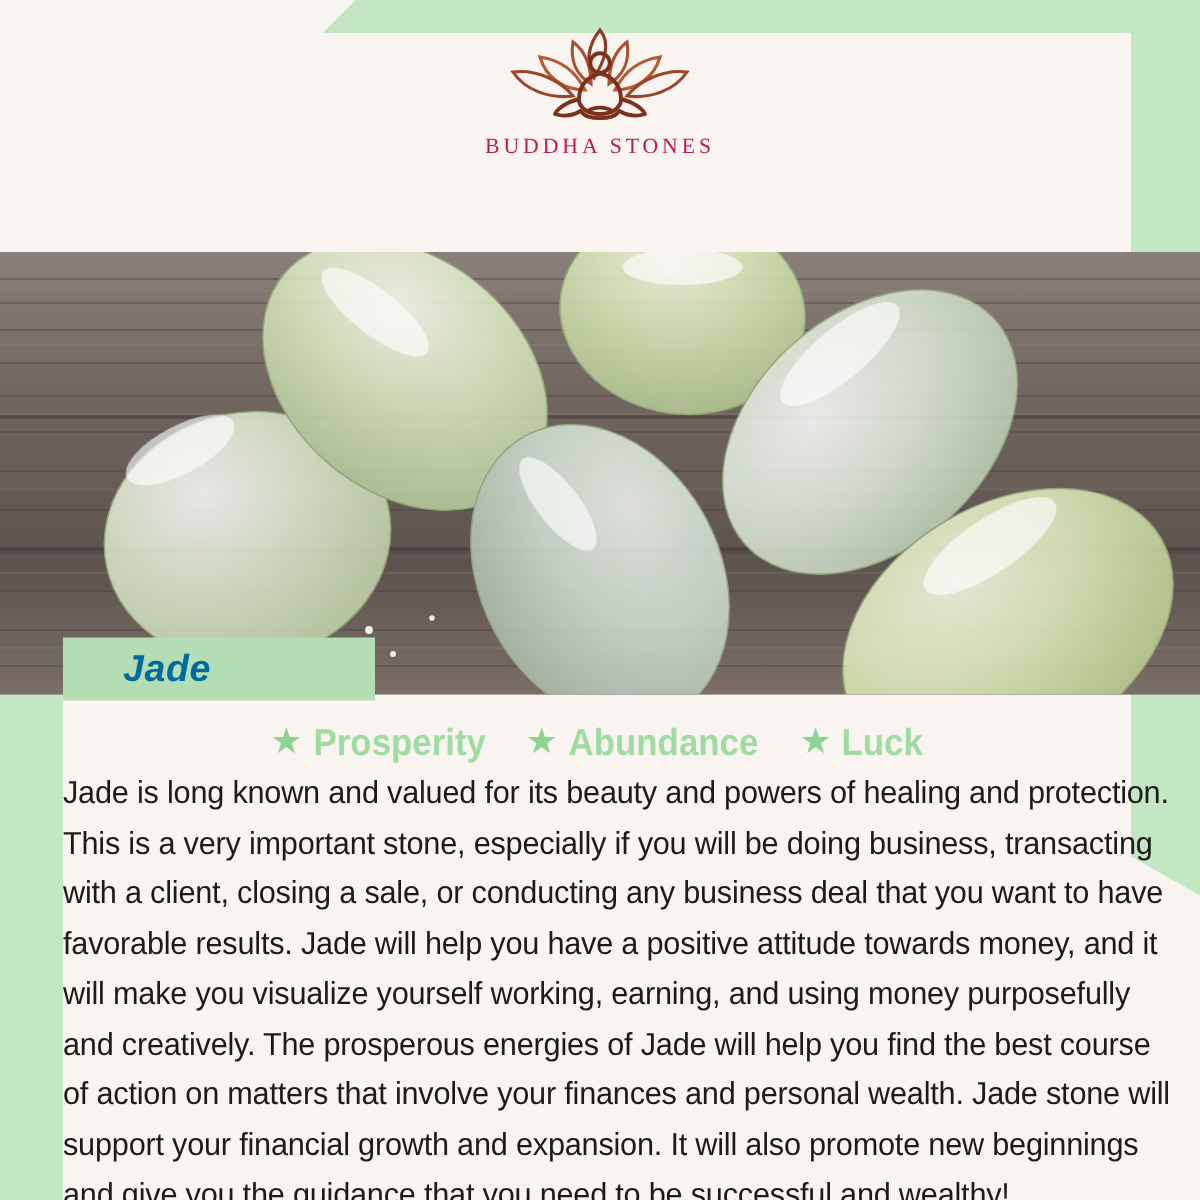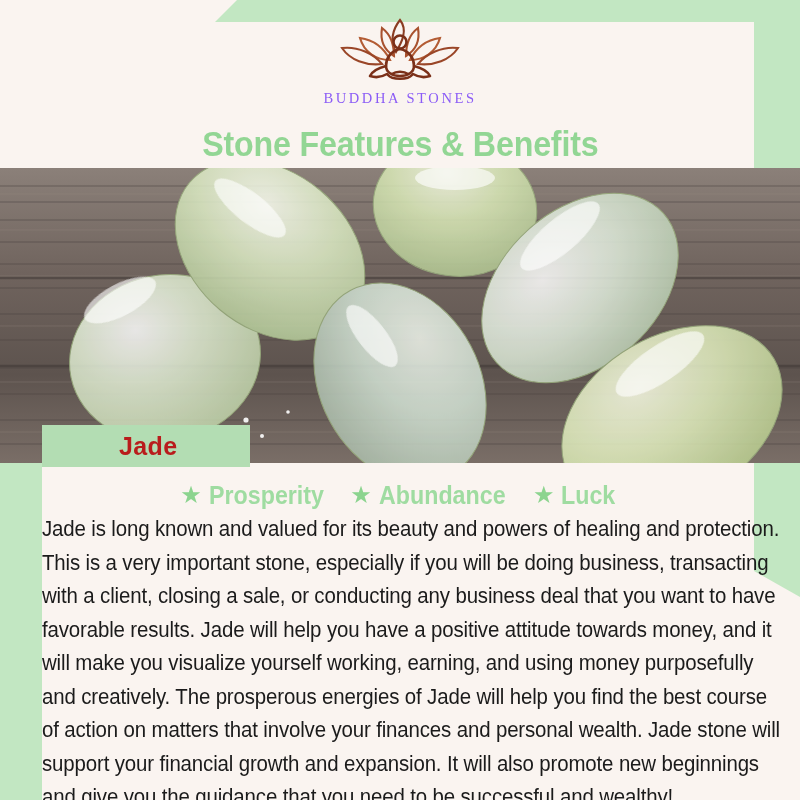--- a/index.html
+++ b/index.html
@@ -31,21 +31,21 @@
   
   .logo-wrap{
     position:absolute;top:14px;left:0;width:800px;height:108px;
     display:flex;flex-direction:column;align-items:center;justify-content:flex-start;
     z-index:6;
   }
   .logo-mark{width:160px;height:74px;display:block;}
   .logo-text{
     margin-top:2px;
     font-family:"Liberation Serif","DejaVu Serif",serif;
-    font-size:14.5px;letter-spacing:2.6px;color:#8b5cf6;font-weight:400;
+    font-size:14.5px;letter-spacing:2.6px;color:#be185d;font-weight:400;
   }
 
   
   .title-strip{
     position:absolute;top:120px;left:40px;width:720px;height:48px;
     display:flex;align-items:center;justify-content:center;z-index:6;
   }
   .title{
     font-size:35px;font-weight:bold;color:#92d694;
     font-family:"Liberation Sans","DejaVu Sans",sans-serif;
@@ -60,22 +60,23 @@
     overflow:hidden;background:#6d6360;z-index:2;
   }
   .photo svg{display:block;width:800px;height:295px;}
 
   
   .jade-label{
     position:absolute;top:425px;left:42px;width:208px;height:42px;
     background:#b3ddb3;display:flex;align-items:center;z-index:5;
   }
   .jade-label span{
-    margin-left:77px;color:#b91c1c;font-size:25px;font-weight:bold;
+    margin-left:40px;color:#0369a1;font-size:25px;font-weight:bold;
     letter-spacing:0.4px;
+    font-style:italic;
   }
 
   
   .benefits{
     position:absolute;top:480px;left:0;width:800px;height:30px;
     display:flex;align-items:center;justify-content:center;gap:18px;z-index:5;
   }
   .benefit{display:flex;align-items:center;gap:7px;}
   .benefit .star{color:#8cd48f;font-size:24px;line-height:1;}
   .benefit .lbl{
@@ -121,23 +122,20 @@
         <path d="M80 35 C70 37,66 45,66 52 C66 58,72 62,80 62 C88 62,94 58,94 52 C94 45,90 37,80 35 Z"></path>
         <path d="M66 52 C58 54,52 58,50 62 C56 64,62 63,67 60"></path>
         <path d="M94 52 C102 54,108 58,110 62 C104 64,98 63,93 60"></path>
         <path d="M68 61 C72 66,88 66,92 61"></path>
         <path d="M72 60 C76 57,84 57,88 60"></path>
       </g>
     </svg>
     <div class="logo-text">BUDDHA STONES</div>
   </div>
 
-  <div class="title-strip">
-    <div class="title">Stone Features &amp; Benefits</div>
-  </div>
 
   <div class="photo">
     <svg viewBox="0 0 800 295" preserveAspectRatio="none">
       <defs>
         <linearGradient id="wood" x1="0" y1="0" x2="0" y2="1">
           <stop offset="0%" stop-color="#8b8079"></stop>
           <stop offset="35%" stop-color="#70645e"></stop>
           <stop offset="70%" stop-color="#5d534e"></stop>
           <stop offset="100%" stop-color="#7a6e67"></stop>
         </linearGradient>

